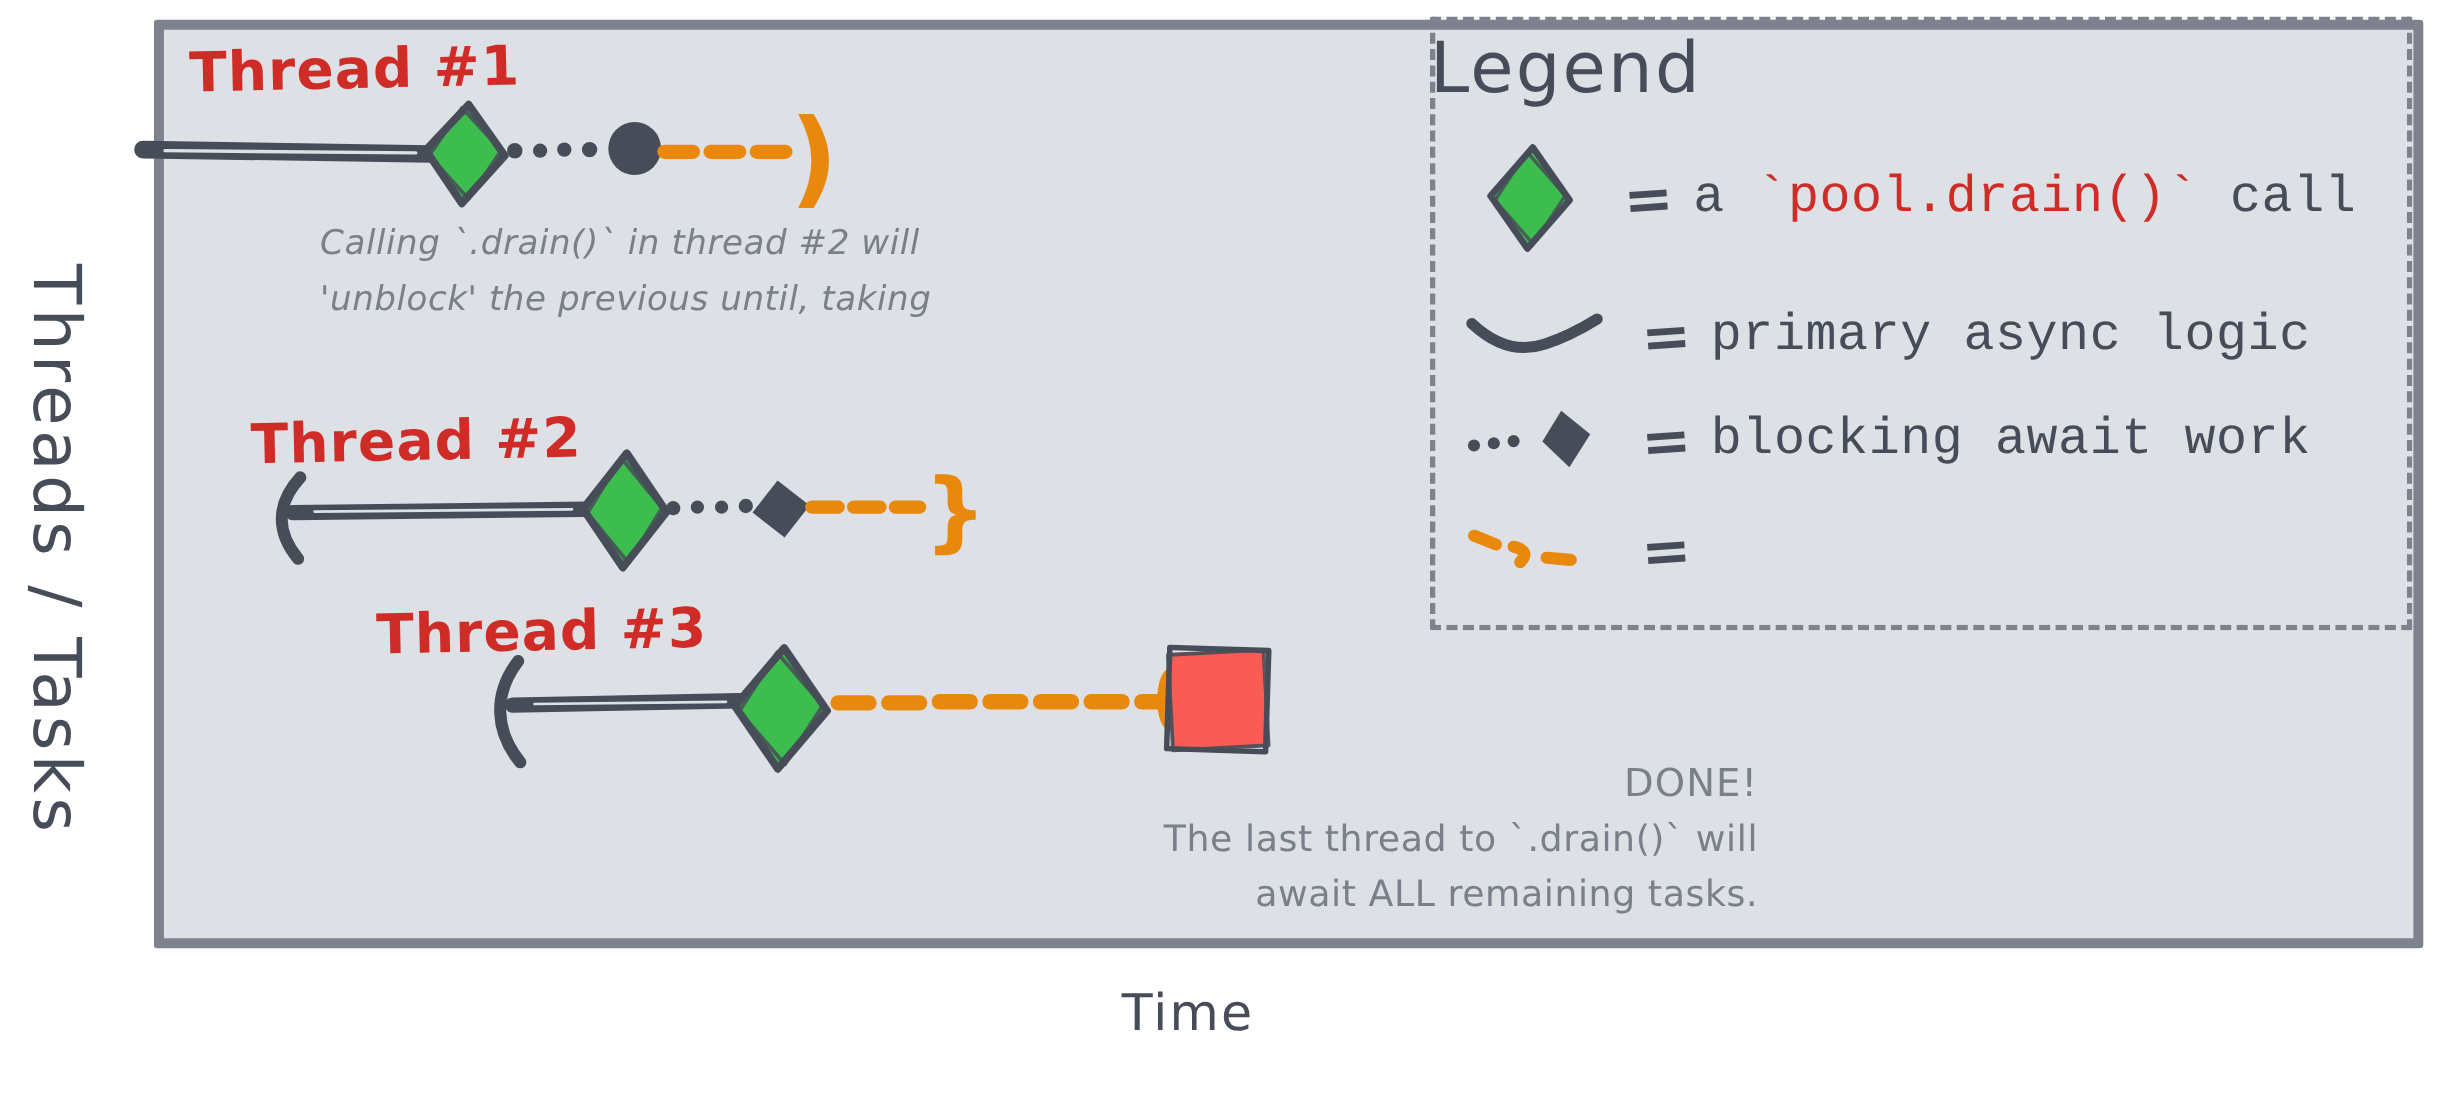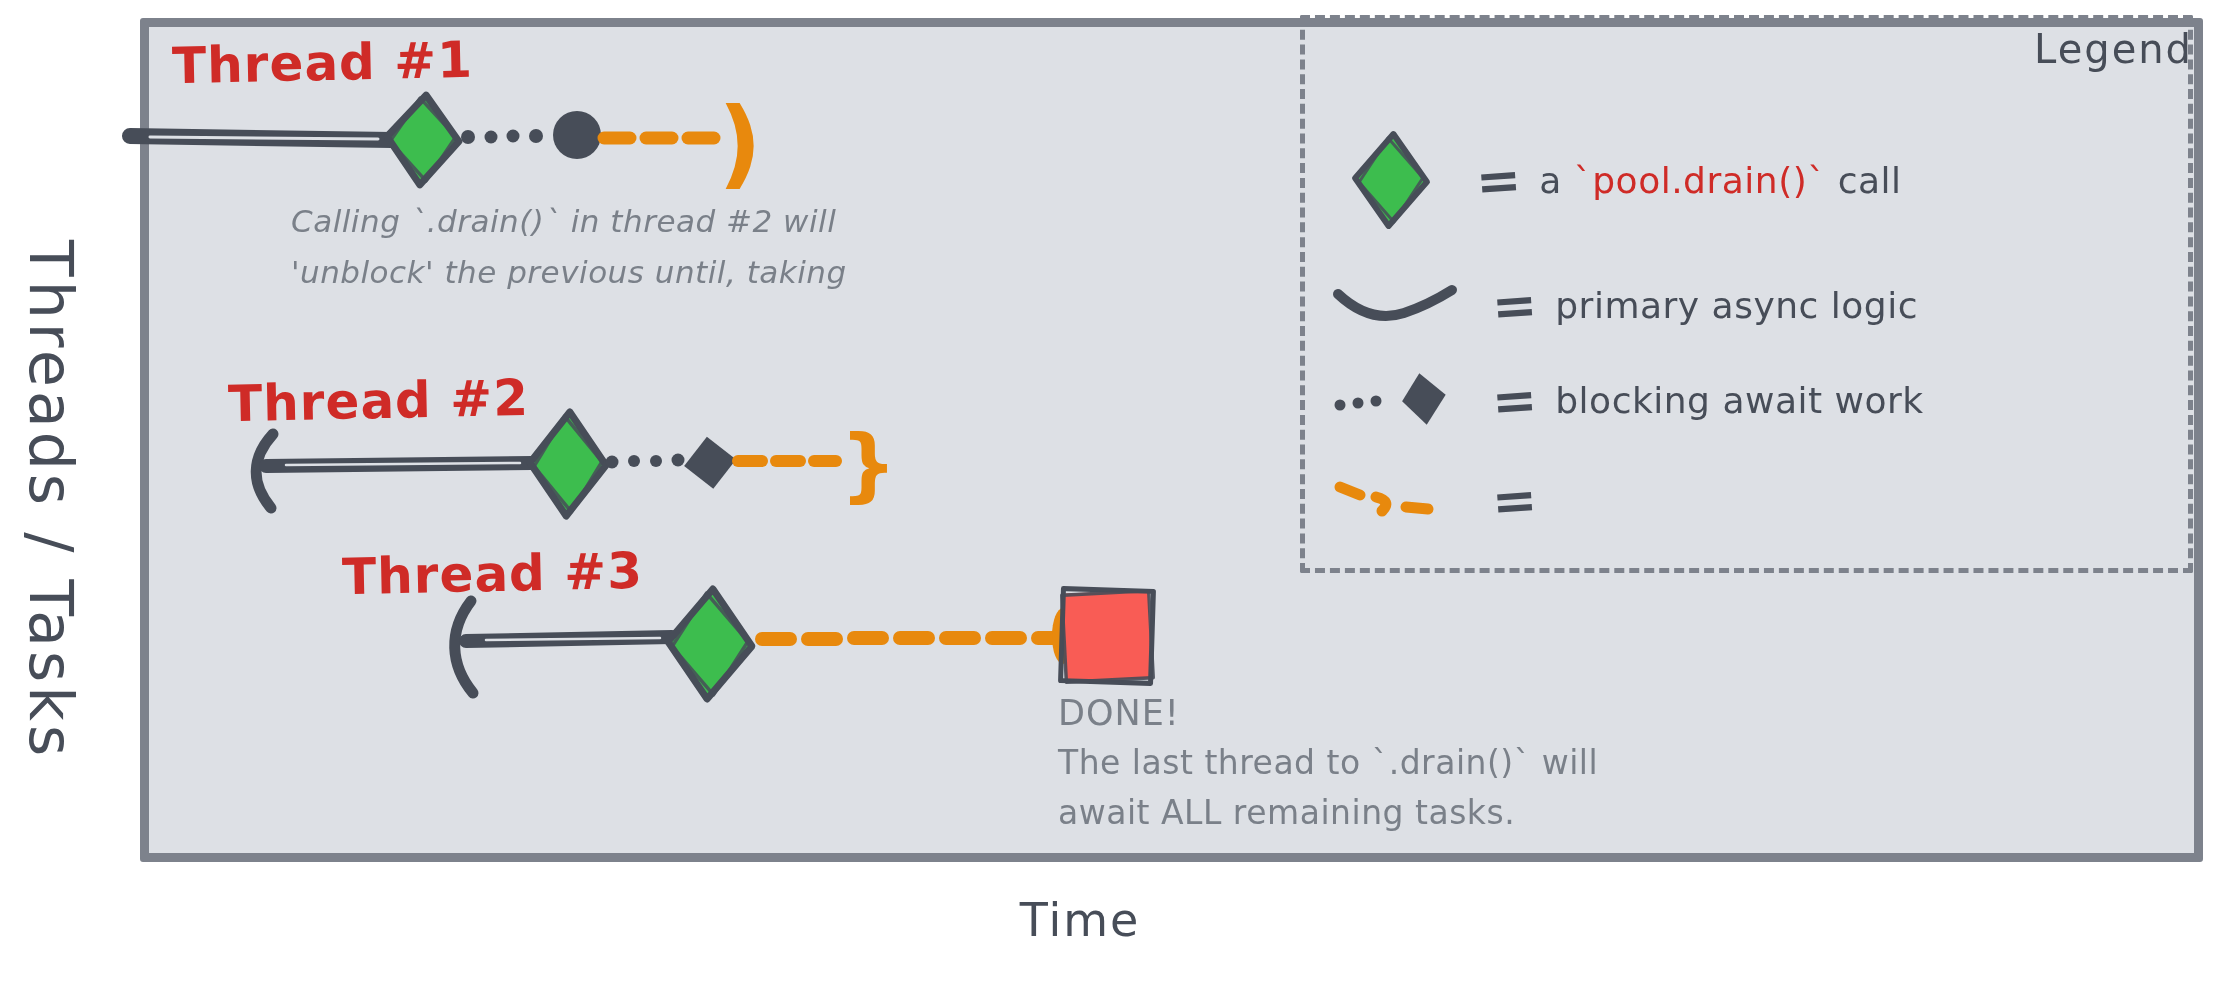--- a/index.html
+++ b/index.html
@@ -33,50 +33,50 @@
     letter-spacing:1px;transform:rotate(-1.2deg);white-space:nowrap;
   }
   #thread-1-label{left:172px;top:34px;}
   #thread-2-label{left:228px;top:372px;}
   #thread-3-label{left:342px;top:545px;}
   .note{
     color:var(--c-muted,#7a8089);font-size:31px;line-height:51px;white-space:nowrap;
     letter-spacing:0.5px;
   }
   #drain-note{left:291px;top:196px;font-style:italic;}
-  #done-note{left:1058px;top:688px;font-size:33px;line-height:50px;}
+  #done-note{left:1058px;top:688px;font-size:33px;line-height:50px;text-align:right;}
   #done-title{font-size:35px;letter-spacing:1px;}
   
   #y-axis-label{
     left:16px;top:150px;height:700px;display:flex;align-items:center;justify-content:center;
     writing-mode:vertical-rl;font-size:60px;letter-spacing:4px;white-space:nowrap;
   }
   #x-axis-label{
     left:880px;top:893px;width:400px;text-align:center;font-size:46px;letter-spacing:2px;
   }
   
   #legend-box{
     left:1300px;top:15px;width:883px;height:548px;
     border:5px dashed var(--c-canvas-border,#7d828c);
     background:transparent;border-radius:2px;
   }
   #legend-title{
-    left:1300px;top:26px;width:893px;text-align:right;font-size:40px;letter-spacing:2px;
+    left:1300px;top:26px;width:893px;text-align:left;font-size:64px;letter-spacing:2px;
   }
   .legend-row{
     left:1330px;width:866px;height:104px;display:flex;align-items:center;gap:10px;white-space:nowrap;
   }
   #legend-row-0{top:128px;}
   #legend-row-1{top:253px;}
   #legend-row-2{top:348px;}
   #legend-row-3{top:448px;}
   .legend-sym{width:152px;display:flex;align-items:center;justify-content:flex-start;flex:0 0 152px;}
   #legend-row-0 .legend-sym{width:118px;flex-basis:118px;padding-left:18px;}
   .equals{font-size:54px;font-weight:700;transform:rotate(-4deg);padding:0 8px 0 0;}
-  .legend-label{font-size:36px;letter-spacing:0.5px;}
+  .legend-label{font-size:47px;letter-spacing:0.5px;font-family:Liberation Mono, monospace;}
   .code-red{color:var(--c-red,#cf2b27);}
   svg text.endglyph{font-family:"DejaVu Sans", sans-serif;font-weight:700;}
 </style>
 </head>
 <body>
 
 <div class="abs" id="main-canvas"></div>
 
 <svg class="abs" id="draw-layer" viewBox="0 0 2223 999">
 

